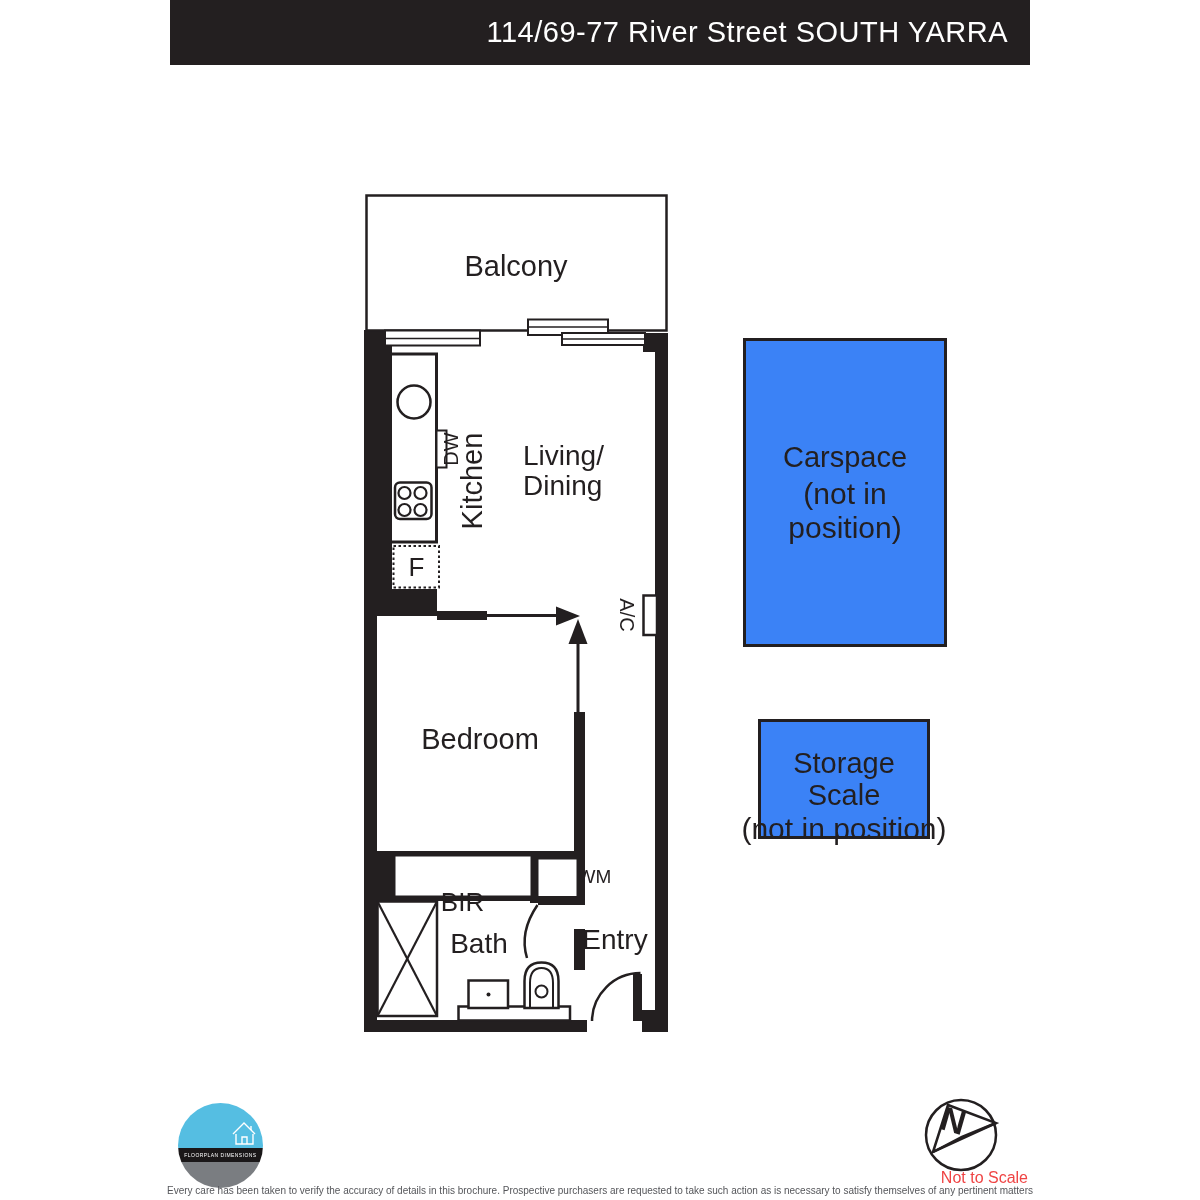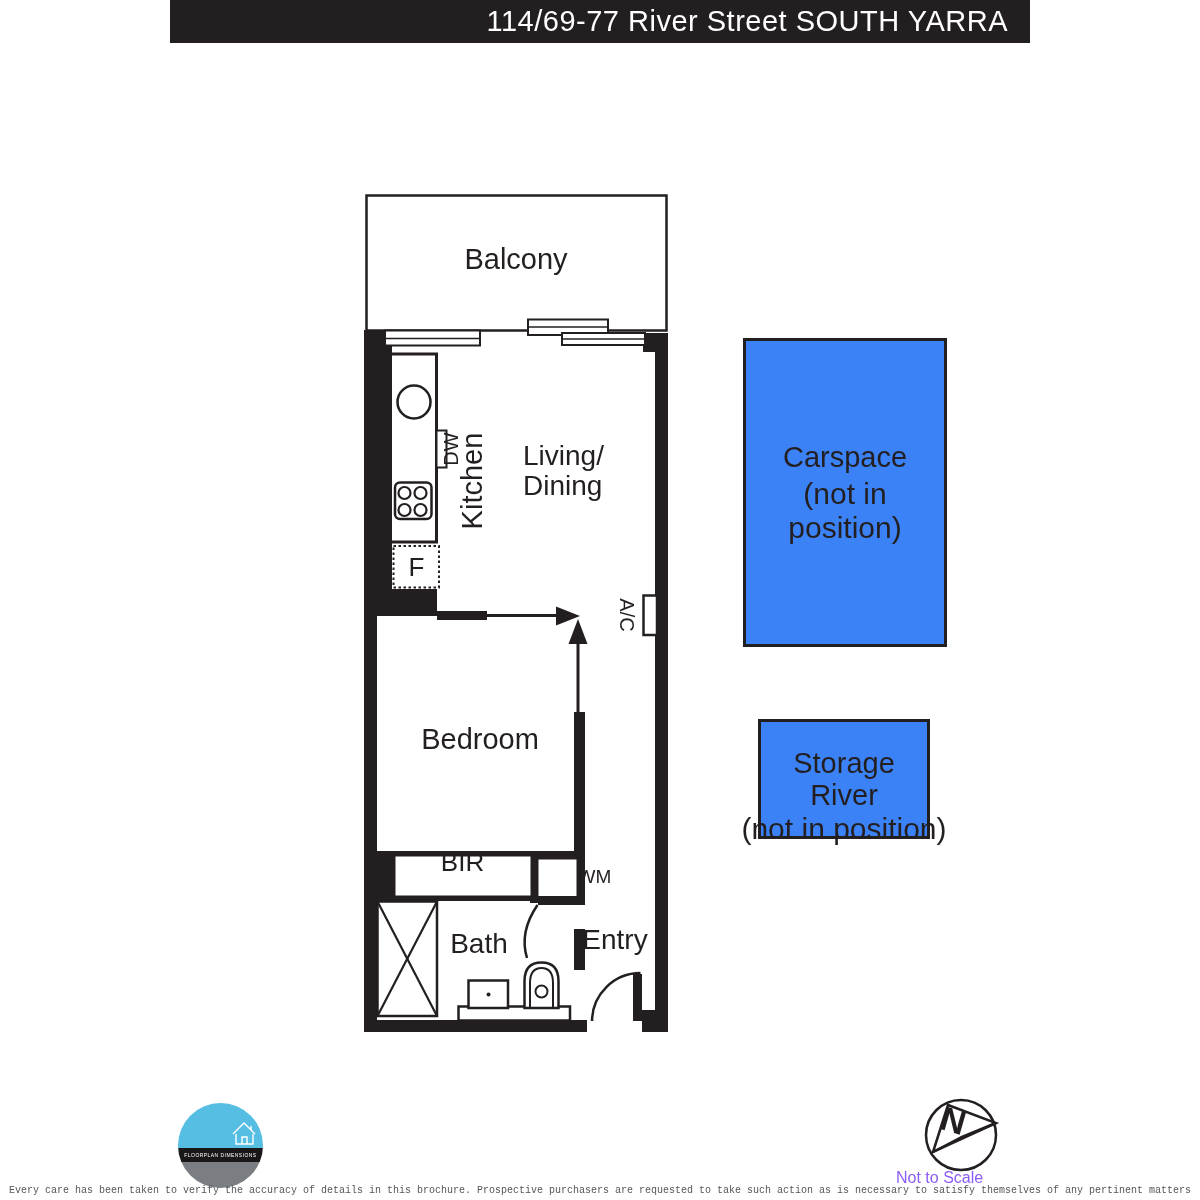--- a/index.html
+++ b/index.html
@@ -1,20 +1,20 @@
 <!DOCTYPE html>
 <html><head>
 <meta charset="utf-8">
 <style>
   html,body{margin:0;padding:0;background:#ffffff;}
   #page{position:relative;width:1200px;height:1200px;background:#fff;overflow:hidden;
         font-family:"Liberation Sans", sans-serif;color:#231f20;}
   .lbl{position:absolute;color:#231f20;text-align:center;white-space:nowrap;}
   
-  #header-bar{position:absolute;left:170px;top:0;width:860px;height:43px;background:#231f20;
+  #header-bar{position:absolute;left:170px;top:0;width:860px;height:65px;background:#231f20;
               display:flex;align-items:center;justify-content:flex-end;}
   #header-title{color:#ffffff;font-size:29px;letter-spacing:0.5px;padding-right:22px;}
   
   #plan-svg{position:absolute;left:0;top:0;width:1200px;height:1200px;}
   
   .room{font-size:29px;}
   .fixture{font-size:26px;}
   .rot-ccw{transform:rotate(-90deg);transform-origin:center;}
   .rot-cw{transform:rotate(90deg);transform-origin:center;}
   
@@ -25,24 +25,24 @@
   
   #logo{position:absolute;left:178px;top:1103px;width:85px;height:85px;border-radius:50%;
         overflow:hidden;}
   #logo .sky{position:absolute;left:0;top:0;width:85px;height:45px;background:#55bee2;}
   #logo .band{position:absolute;left:0;top:45px;width:85px;height:14px;background:#1a1718;
               display:flex;align-items:center;justify-content:center;}
   #logo .band span{color:#ffffff;font-size:5px;letter-spacing:0.45px;white-space:nowrap;}
   #logo .ground{position:absolute;left:0;top:59px;width:85px;height:26px;background:#7a7d81;}
   #logo svg{position:absolute;left:54px;top:18px;}
   
-  #not-to-scale{position:absolute;left:896px;top:1169px;width:132px;text-align:left;
-                font-size:16px;color:#8b5cf6;}
+  #not-to-scale{position:absolute;left:896px;top:1169px;width:132px;text-align:right;
+                font-size:16px;color:#ef4444;}
   #disclaimer{position:absolute;left:0;top:1185px;width:1200px;text-align:center;
-              font-size:10px;color:#55565a;font-family:Liberation Mono, monospace;}
+              font-size:10px;color:#55565a;}
 </style>
 </head>
 <body>
 
 <div id="page">
 
   <div id="header-bar">
     <div id="header-title">114/69-77 River Street SOUTH YARRA</div>
   </div>
 
@@ -104,43 +104,43 @@
       <polygon points="578,619 568.5,644 587.5,644"></polygon>
     </g>
     <g fill="none" stroke="#231f20" stroke-width="2.5">
       <circle cx="961" cy="1135" r="35"></circle>
       <path d="M948 1105 L996 1123 L933 1152 Z"></path>
       <path d="M996 1123 L962 1137 L933 1152"></path>
       <text x="0" y="0" transform="translate(950,1132) rotate(16)" text-anchor="middle" fill="#231f20" stroke="none" style="font-family:'Liberation Sans',sans-serif;font-size:34px;font-weight:bold;">N</text>
     </g>
   </svg>
 
-  <div class="lbl room" style="left:366px;top:243px;width:300px;">Balcony</div>
+  <div class="lbl room" style="left:366px;top:250px;width:300px;">Balcony</div>
   <div class="lbl room rot-ccw" style="left:391px;top:466px;width:160px;height:30px;">Kitchen</div>
   <div class="lbl rot-ccw" style="left:425px;top:439px;width:50px;height:20px;font-size:20px;">DW</div>
   <div class="lbl fixture" style="left:394px;top:552px;width:45px;">F</div>
   <div class="lbl" style="left:523px;top:441px;text-align:left;font-size:28px;line-height:30px;">
     <div>Living/</div>
     <div>Dining</div>
   </div>
   <div class="lbl rot-cw" style="left:603px;top:605px;width:50px;height:20px;font-size:20px;">A/C</div>
   <div class="lbl room" style="left:380px;top:723px;width:200px;">Bedroom</div>
-  <div class="lbl" style="left:395px;top:847px;width:135px;font-size:26px;">BIR</div>
+  <div class="lbl" style="left:395px;top:887px;width:135px;font-size:26px;">BIR</div>
   <div class="lbl" style="left:538px;top:866px;width:39px;font-size:19px;padding-left:37px;">WM</div>
   <div class="lbl" style="left:429px;top:928px;width:100px;font-size:28px;">Bath</div>
   <div class="lbl" style="left:565px;top:924px;width:100px;font-size:28px;">Entry</div>
 
   <div class="outline-box" style="left:743px;top:338px;width:198px;height:303px;">
     <div class="big-label">Carspace</div>
     <div class="note" style="margin-top:4px;">(not in position)</div>
   </div>
 
   <div class="outline-box" style="left:758px;top:719px;width:166px;height:114px;">
     <div class="big-label">Storage</div>
-    <div class="big-label">River</div>
+    <div class="big-label">Scale</div>
   </div>
   <div class="lbl note" style="left:733px;top:812px;width:222px;">(not in position)</div>
 
   <div id="logo">
     <div class="sky"></div>
     <div class="band">
       <span>FLOORPLAN DIMENSIONS</span>
     </div>
     <div class="ground"></div>
     <svg width="26" height="24" viewBox="0 0 26 24" fill="none" stroke="#ffffff" stroke-width="1.4">

